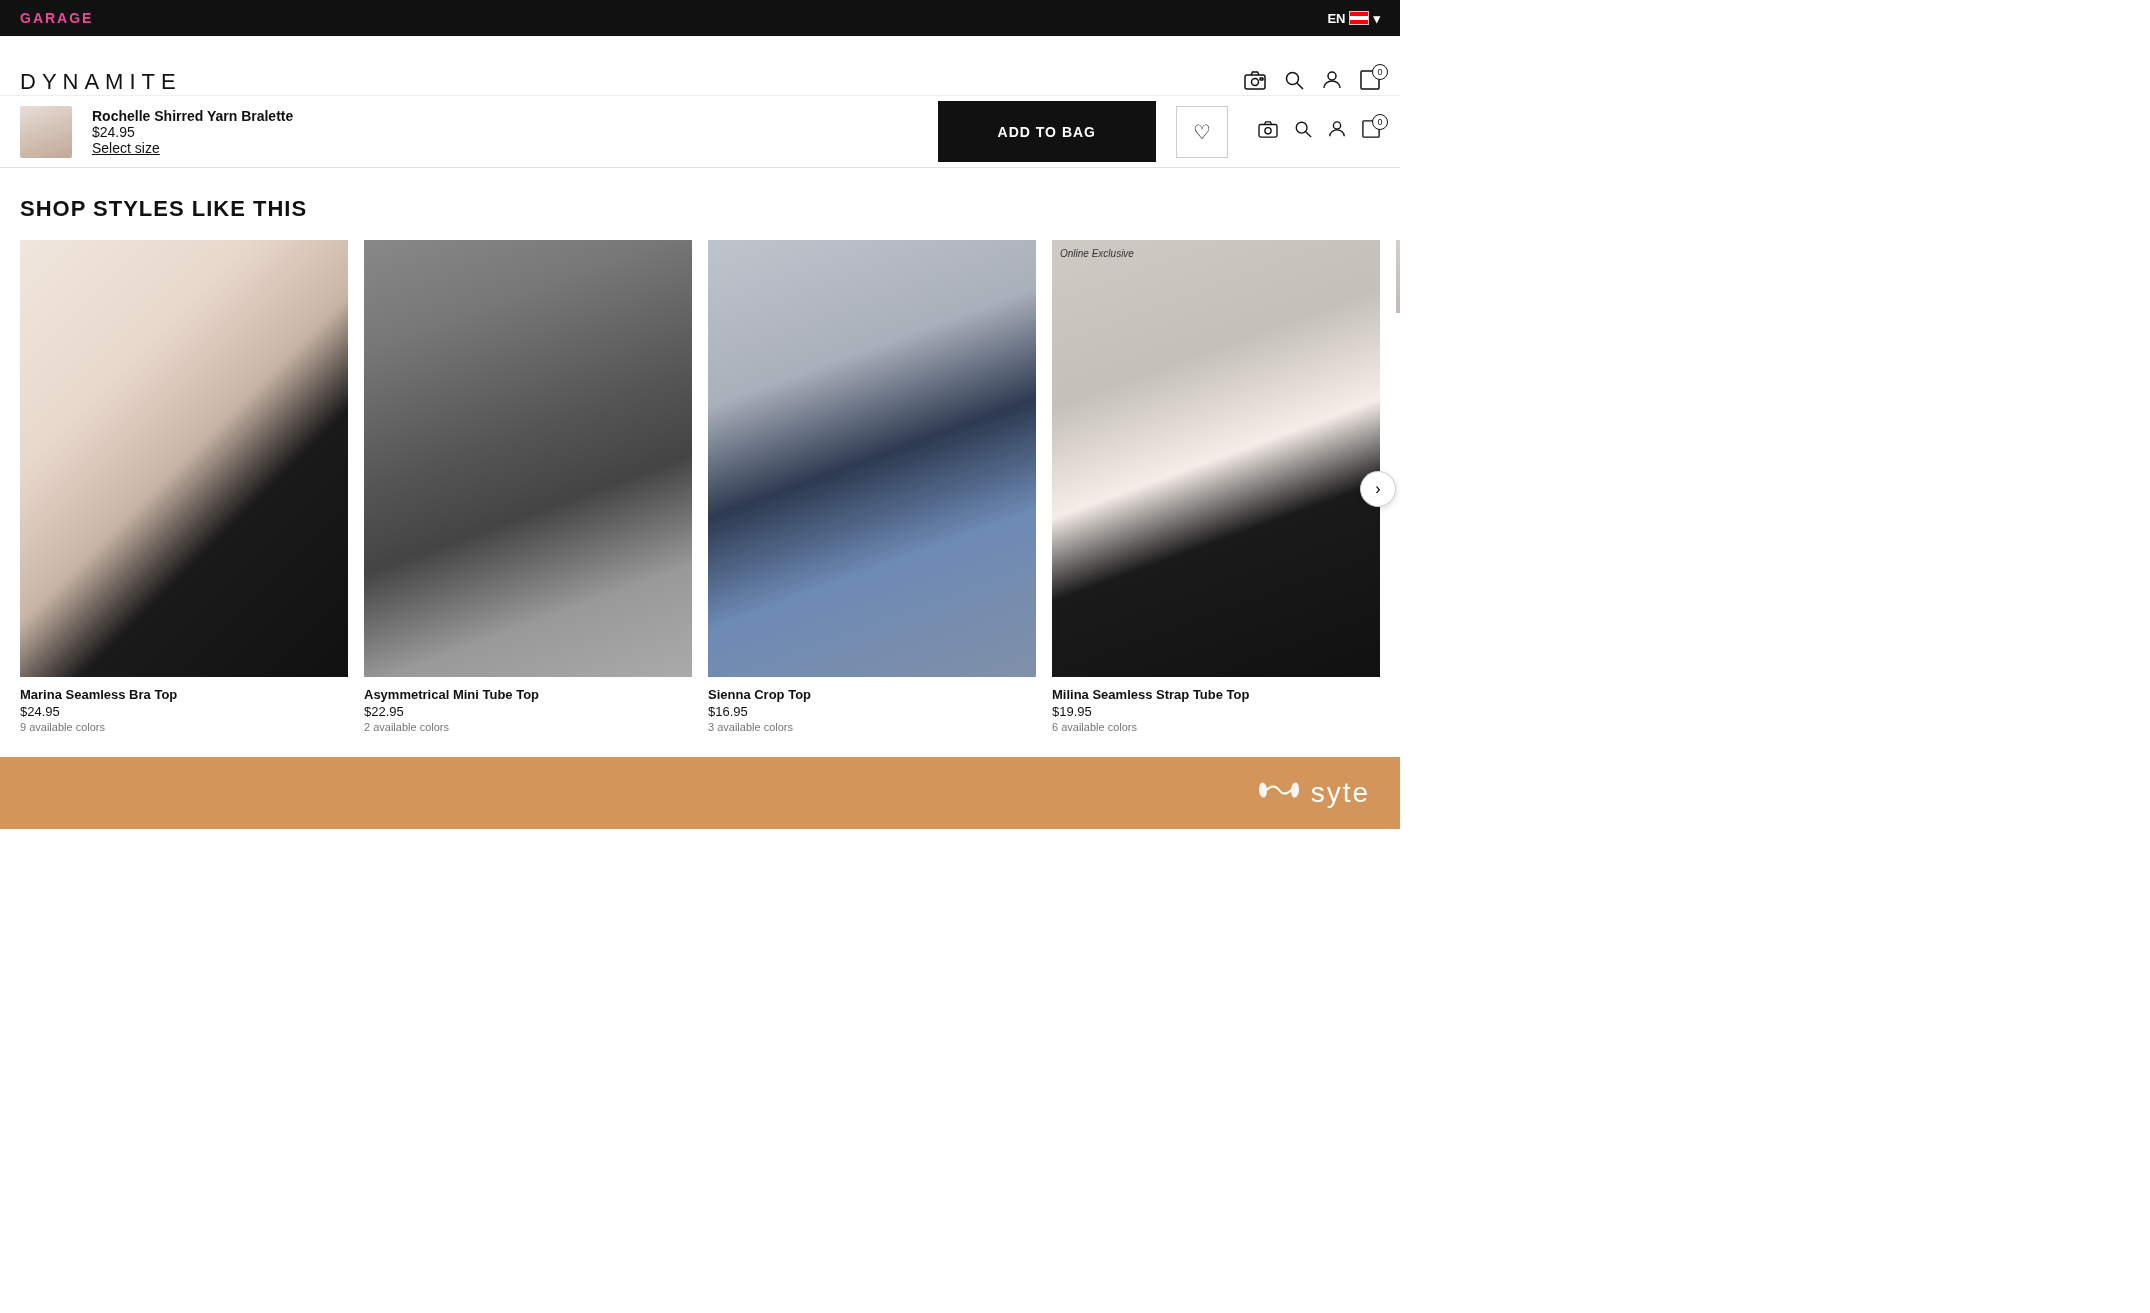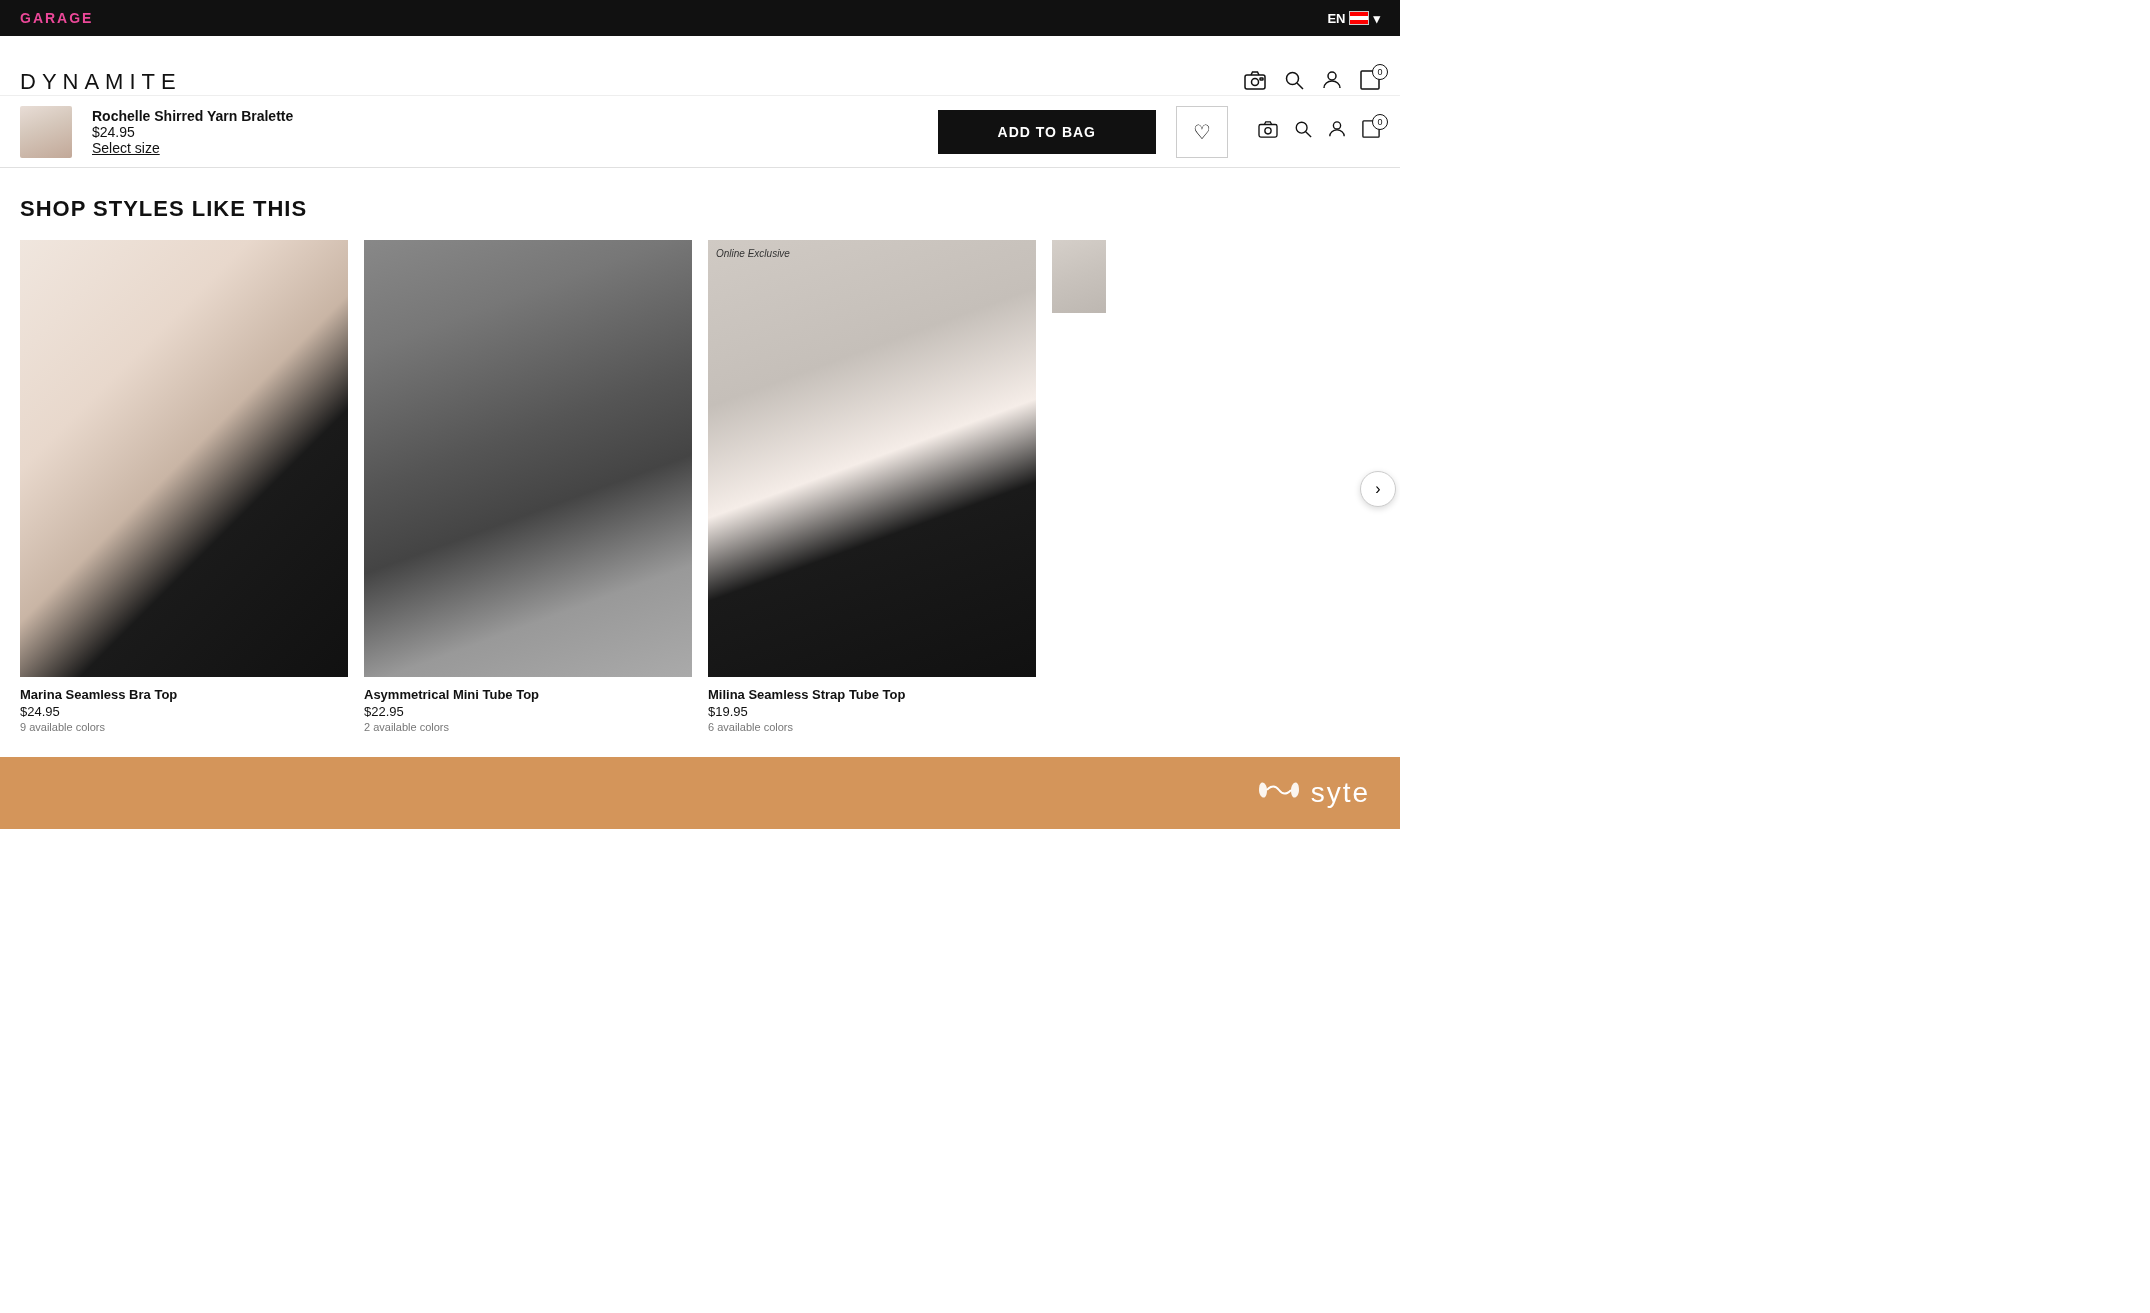--- a/index.html
+++ b/index.html
@@ -121,21 +121,21 @@
       font-size: 14px;
       color: #111;
       text-decoration: underline;
       cursor: pointer;
     }
     .add-to-bag-btn {
       background: #111;
       color: #fff;
       border: none;
       padding: 0 60px;
-      height: 44px;
+      height: 61px;
       font-size: 14px;
       font-weight: 700;
       letter-spacing: 1px;
       cursor: pointer;
       text-transform: uppercase;
     }
     .wishlist-btn-sticky {
       width: 52px;
       height: 52px;
       border: 1px solid #ccc;
@@ -397,20 +397,30 @@
       <div class="product-image">
         <div class="model-2"></div>
       </div>
       <div class="product-info">
         <div class="product-name">Asymmetrical Mini Tube Top</div>
         <div class="product-price">$22.95</div>
         <div class="product-colors">2 available colors</div>
       </div>
     </div>
 
+    <div class="product-card">
+      <div class="product-image">
+        <div class="model-3"></div>
+      </div>
+      <div class="product-info">
+        <div class="product-name">Sienna Crop Top</div>
+        <div class="product-price">$16.95</div>
+        <div class="product-colors">3 available colors</div>
+      </div>
+    </div>
 
     <div class="product-card">
       <div class="product-image">
         <div class="model-4"></div>
         <div class="online-exclusive-badge">Online Exclusive</div>
       </div>
       <div class="product-info">
         <div class="product-name">Milina Seamless Strap Tube Top</div>
         <div class="product-price">$19.95</div>
         <div class="product-colors">6 available colors</div>

